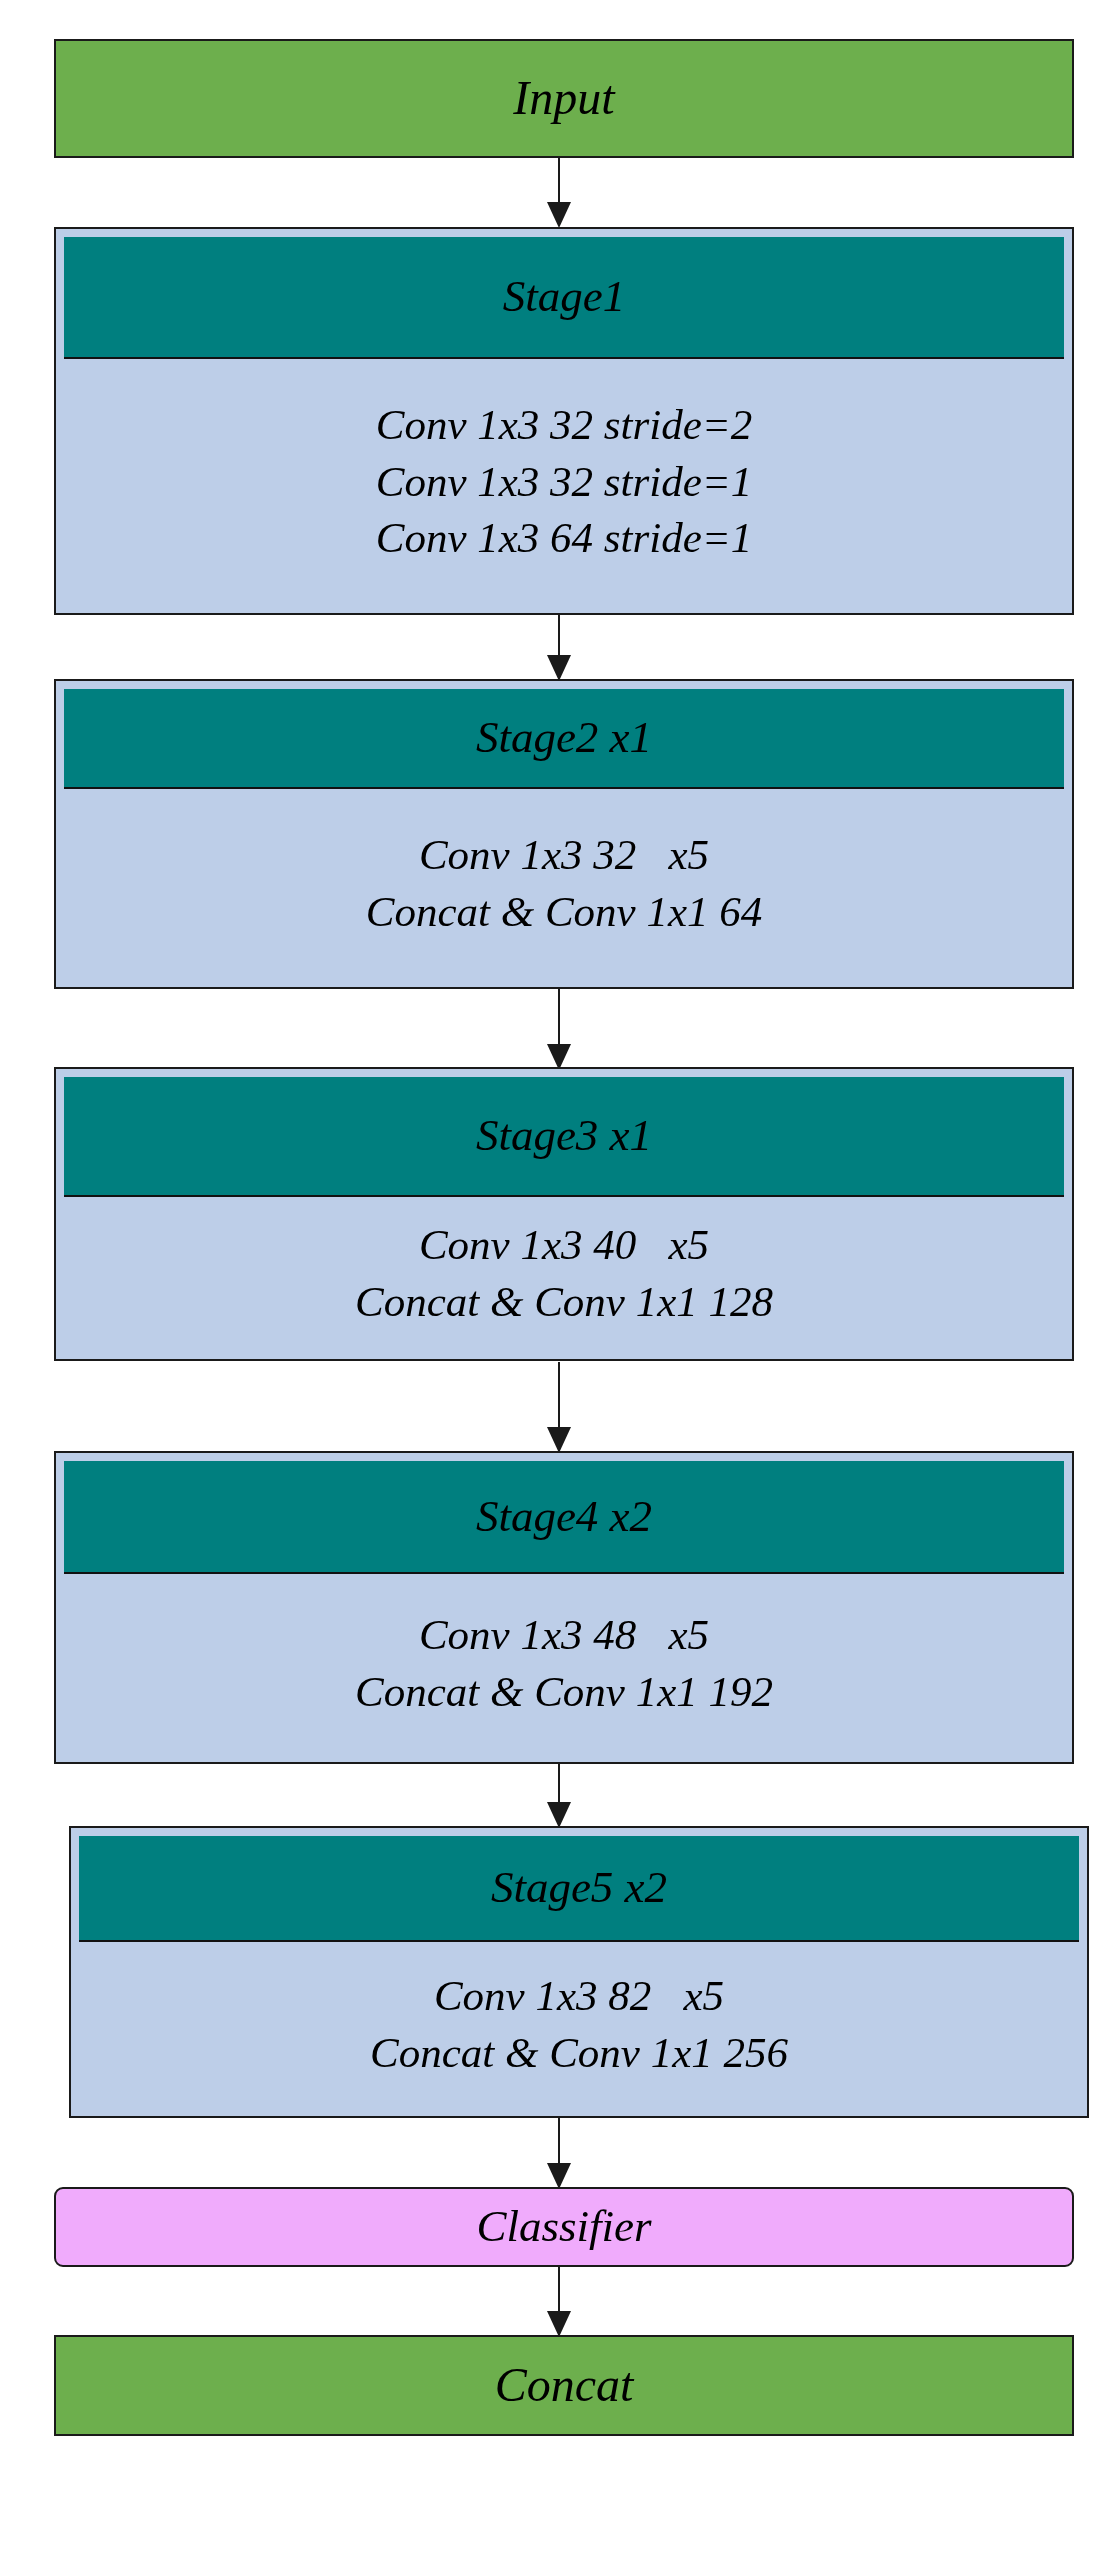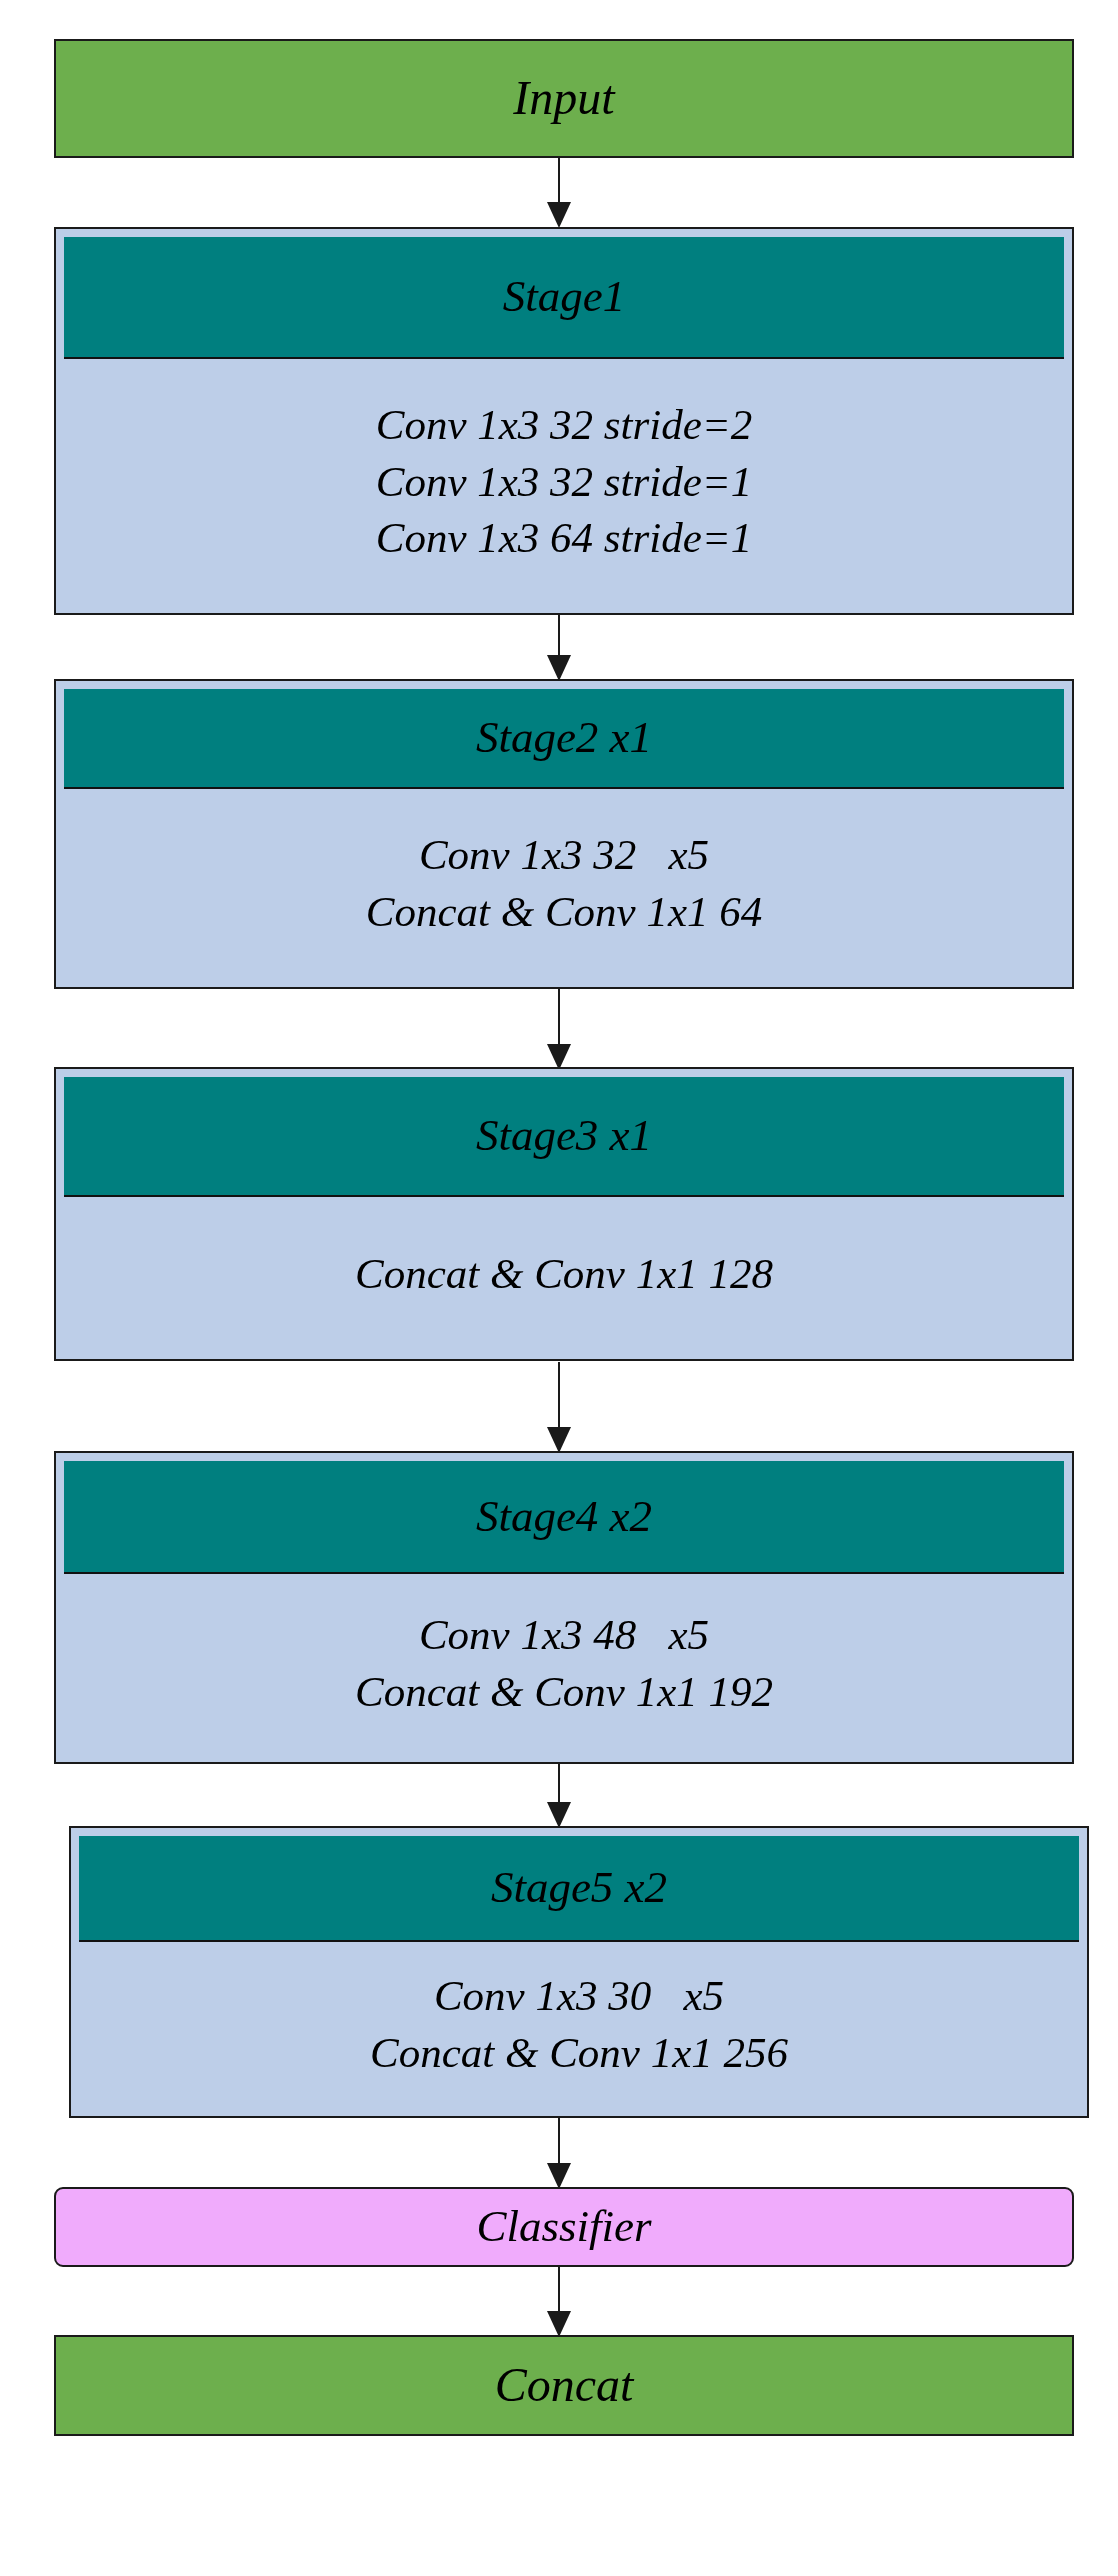--- a/index.html
+++ b/index.html
@@ -157,20 +157,21 @@
 
   <div class="arrow" style="top:989px; height:79px;">
     <span class="head"></span>
   </div>
 
   <div class="node stage" style="top:1067px; height:294px;">
     <div class="stage-header" style="height:120px;">
       <div class="label">Stage3  x1</div>
     </div>
     <div class="stage-body">
+      <div class="line">Conv 1x3 40   x5</div>
       <div class="line">Concat &amp; Conv 1x1 128</div>
     </div>
   </div>
 
   <div class="arrow" style="top:1362px; height:89px;">
     <span class="head"></span>
   </div>
 
   <div class="node stage" style="top:1451px; height:313px;">
     <div class="stage-header" style="height:113px;">
@@ -184,21 +185,21 @@
 
   <div class="arrow" style="top:1764px; height:62px;">
     <span class="head"></span>
   </div>
 
   <div class="node stage" style="top:1826px; height:292px;margin-left:15px;">
     <div class="stage-header" style="height:106px;">
       <div class="label">Stage5  x2</div>
     </div>
     <div class="stage-body">
-      <div class="line">Conv 1x3 30   x5</div>
+      <div class="line">Conv 1x3 82   x5</div>
       <div class="line">Concat &amp; Conv 1x1 256</div>
     </div>
   </div>
 
   <div class="arrow" style="top:2118px; height:69px;">
     <span class="head"></span>
   </div>
 
   <div class="node simple classifier" style="top:2187px; height:80px;">
     <div class="label">Classifier</div>

